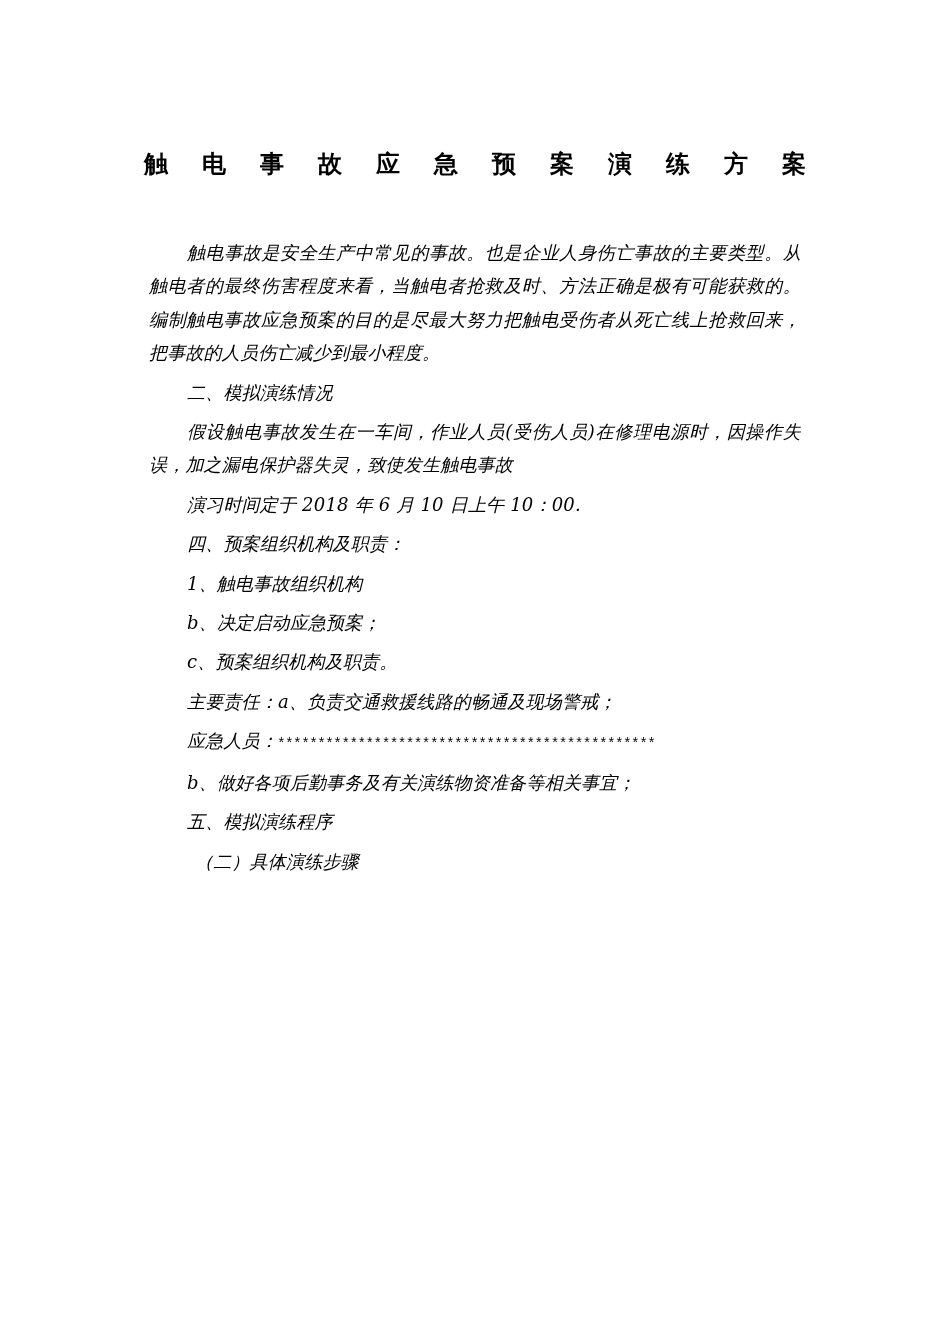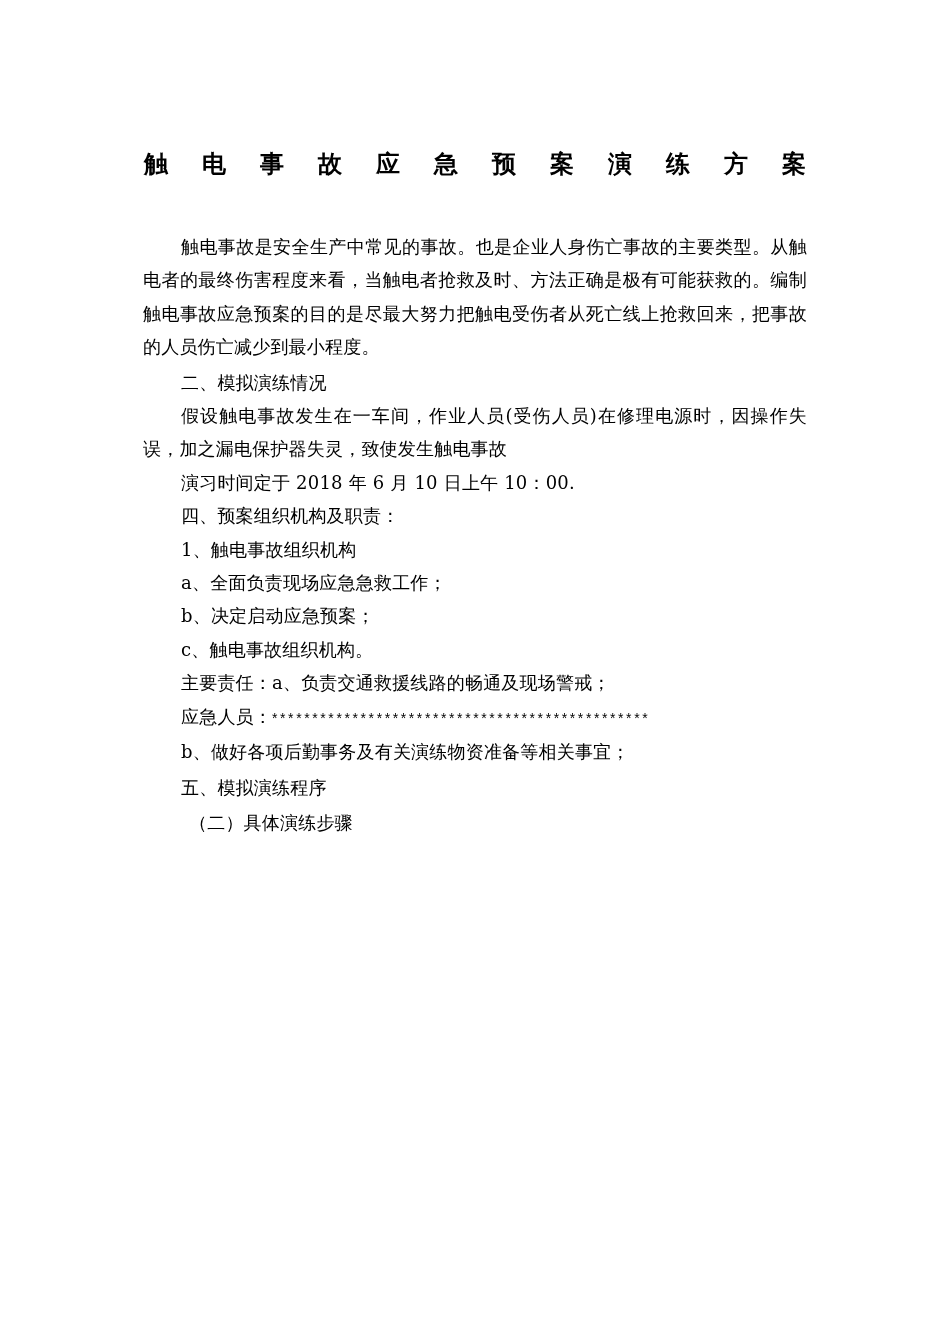--- a/index.html
+++ b/index.html
@@ -40,26 +40,27 @@
     }
     .body {
       position: absolute;
       top: 230px;
       left: 0;
       width: 664px;
       font-size: 18px;
       line-height: 33.4px;
     }
     .body p {
-      margin: 0;
+      margin: 6px;
       padding: 0;
       text-align: justify;
       text-align-last: left;
       word-break: break-all;
       letter-spacing: 0.2px;
+      font-style: italic;
     }
     .indent {
       text-indent: 38px;
     }
     .indent-block {
       padding-left: 38px !important;
     }
     .gap-sm {
       margin-top: 2px !important;
     }
@@ -99,23 +100,22 @@
 
     <p class="indent-block gap-sm">二、模拟演练情况</p>
     <p class="indent">假设触电事故发生在一车间，作业人员(受伤人员)在修理电源时，因操作失误，加之漏电保护器失灵，致使发生触电事故</p>
 
     <p class="indent-block latin-mix">演习时间定于 2018 年 6 月 10 日上午 10：00.</p>
 
     <p class="indent-block">四、预案组织机构及职责：</p>
     <p class="indent-block">1、触电事故组织机构</p>
 
 
-    <p class="indent-block">a、全面负责现场应急急救工作；</p>
     <p class="indent-block">b、决定启动应急预案；</p>
-    <p class="indent-block">c、触电事故组织机构。</p>
+    <p class="indent-block">c、预案组织机构及职责。</p>
 
     <p class="indent-block">主要责任：a、负责交通救援线路的畅通及现场警戒；</p>
 
     <p class="indent-block"><span>应急人员：</span><span class="stars">***********************************************</span></p>
     <p class="indent-block">b、做好各项后勤事务及有关演练物资准备等相关事宜；</p>
 
     <p class="indent-block gap-sm">五、模拟演练程序</p>
     <p class="sub-indent gap-sm">（二）具体演练步骤</p>
 
   </div>

